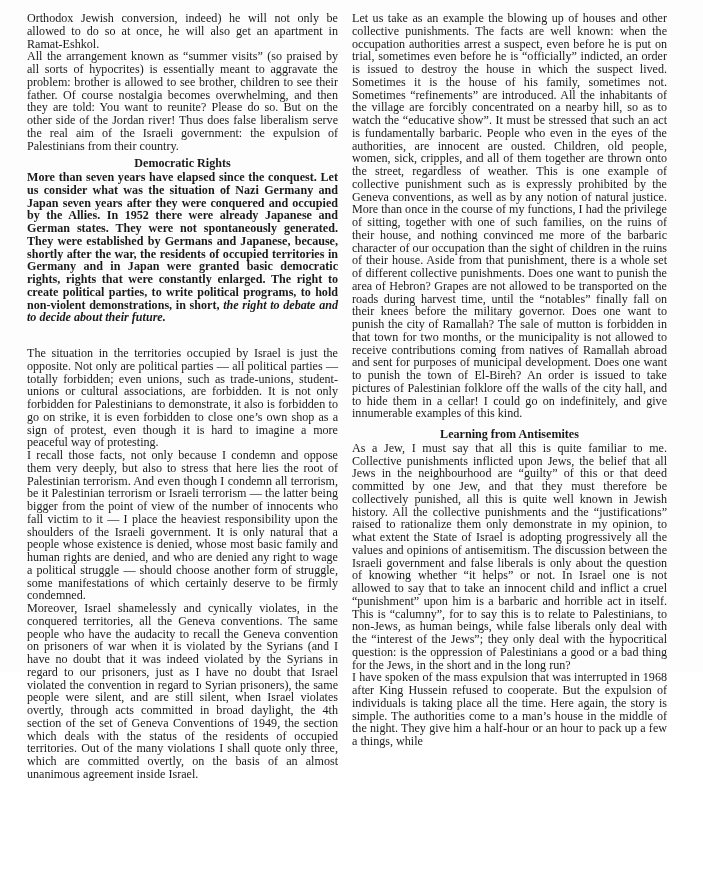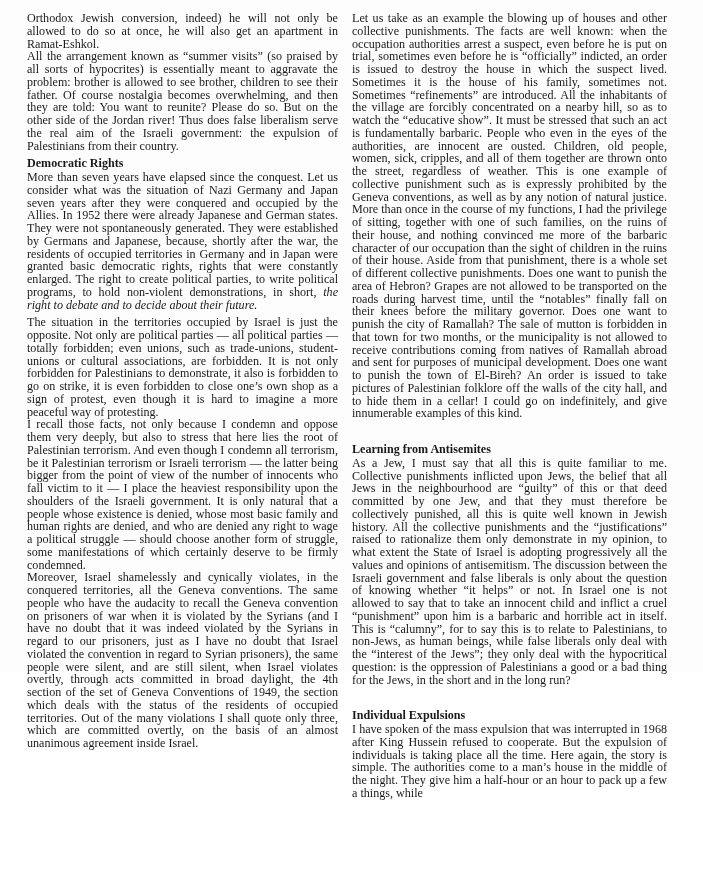--- a/index.html
+++ b/index.html
@@ -28,27 +28,28 @@
     line-height: 12.75px;
     text-align: justify;
     hyphens: none;
   }
   .col-left { left: 27px; width: 311px; }
   .col-right { left: 352px; width: 315px; }
   .para {
     margin: 0;
     padding: 0;
   }
-  .para.gap-after { margin-bottom: 5px; }
+  .para.gap-after { margin-bottom: 23px; font-weight: bold; }
   .heading {
     font-weight: bold;
+    text-align: center;
     margin: 5px 0 1px 0;
     font-size: 12.1px;
   }
-  .heading.after-gap { margin-top: 23px; }
+  .heading.after-gap { margin-top: 8px; }
   .italic { font-style: italic; }
 </style>
 </head>
 <body>
 
 <div class="page">
 
   <div class="col col-left">
     <p class="para">Orthodox Jewish conversion, indeed) he will not only be allowed to do so at once, he will also get an apartment in Ramat-Eshkol.</p>
     <p class="para">All the arrangement known as “summer visits” (so praised by all sorts of hypocrites) is essentially meant to aggravate the problem: brother is allowed to see brother, children to see their father. Of course nostalgia becomes overwhelming, and then they are told: You want to reunite? Please do so. But on the other side of the Jordan river! Thus does false liberalism serve the real aim of the Israeli government: the expulsion of Palestinians from their country.</p>
@@ -60,17 +61,16 @@
 
     <p class="para">Moreover, Israel shamelessly and cynically violates, in the conquered territories, all the Geneva conventions. The same people who have the audacity to recall the Geneva convention on prisoners of war when it is violated by the Syrians (and I have no doubt that it was indeed violated by the Syrians in regard to our prisoners, just as I have no doubt that Israel violated the convention in regard to Syrian prisoners), the same people were silent, and are still silent, when Israel violates overtly, through acts committed in broad daylight, the 4th section of the set of Geneva Conventions of 1949, the section which deals with the status of the residents of occupied territories. Out of the many violations I shall quote only three, which are committed overtly, on the basis of an almost unanimous agreement inside Israel.</p>
   </div>
 
   <div class="col col-right">
     <p class="para">Let us take as an example the blowing up of houses and other collective punishments. The facts are well known: when the occupation authorities arrest a suspect, even before he is put on trial, sometimes even before he is “officially” indicted, an order is issued to destroy the house in which the suspect lived. Sometimes it is the house of his family, sometimes not. Sometimes “refinements” are introduced. All the inhabitants of the village are forcibly concentrated on a nearby hill, so as to watch the “educative show”. It must be stressed that such an act is fundamentally barbaric. People who even in the eyes of the authorities, are innocent are ousted. Children, old people, women, sick, cripples, and all of them together are thrown onto the street, regardless of weather. This is one example of collective punishment such as is expressly prohibited by the Geneva conventions, as well as by any notion of natural justice. More than once in the course of my functions, I had the privilege of sitting, together with one of such families, on the ruins of their house, and nothing convinced me more of the barbaric character of our occupation than the sight of children in the ruins of their house. Aside from that punishment, there is a whole set of different collective punishments. Does one want to punish the area of Hebron? Grapes are not allowed to be transported on the roads during harvest time, until the “notables” finally fall on their knees before the military governor. Does one want to punish the city of Ramallah? The sale of mutton is forbidden in that town for two months, or the municipality is not allowed to receive contributions coming from natives of Ramallah abroad and sent for purposes of municipal development. Does one want to punish the town of El-Bireh? An order is issued to take pictures of Palestinian folklore off the walls of the city hall, and to hide them in a cellar! I could go on indefinitely, and give innumerable examples of this kind.</p>
 
     <div class="heading after-gap">Learning from Antisemites</div>
     <p class="para">As a Jew, I must say that all this is quite familiar to me. Collective punishments inflicted upon Jews, the belief that all Jews in the neighbourhood are “guilty” of this or that deed committed by one Jew, and that they must therefore be collectively punished, all this is quite well known in Jewish history. All the collective punishments and the “justifications” raised to rationalize them only demonstrate in my opinion, to what extent the State of Israel is adopting progressively all the values and opinions of antisemitism. The discussion between the Israeli government and false liberals is only about the question of knowing whether “it helps” or not. In Israel one is not allowed to say that to take an innocent child and inflict a cruel “punishment” upon him is a barbaric and horrible act in itself. This is “calumny”, for to say this is to relate to Palestinians, to non-Jews, as human beings, while false liberals only deal with the “interest of the Jews”; they only deal with the hypocritical question: is the oppression of Palestinians a good or a bad thing for the Jews, in the short and in the long run?</p>
 
-    <div class="heading after-gap">Individual Expulsions</div>
     <p class="para">I have spoken of the mass expulsion that was interrupted in 1968 after King Hussein refused to cooperate. But the expulsion of individuals is taking place all the time. Here again, the story is simple. The authorities come to a man’s house in the middle of the night. They give him a half-hour or an hour to pack up a few a things, while</p>
   </div>
 
 </div>
 
 </body></html>

